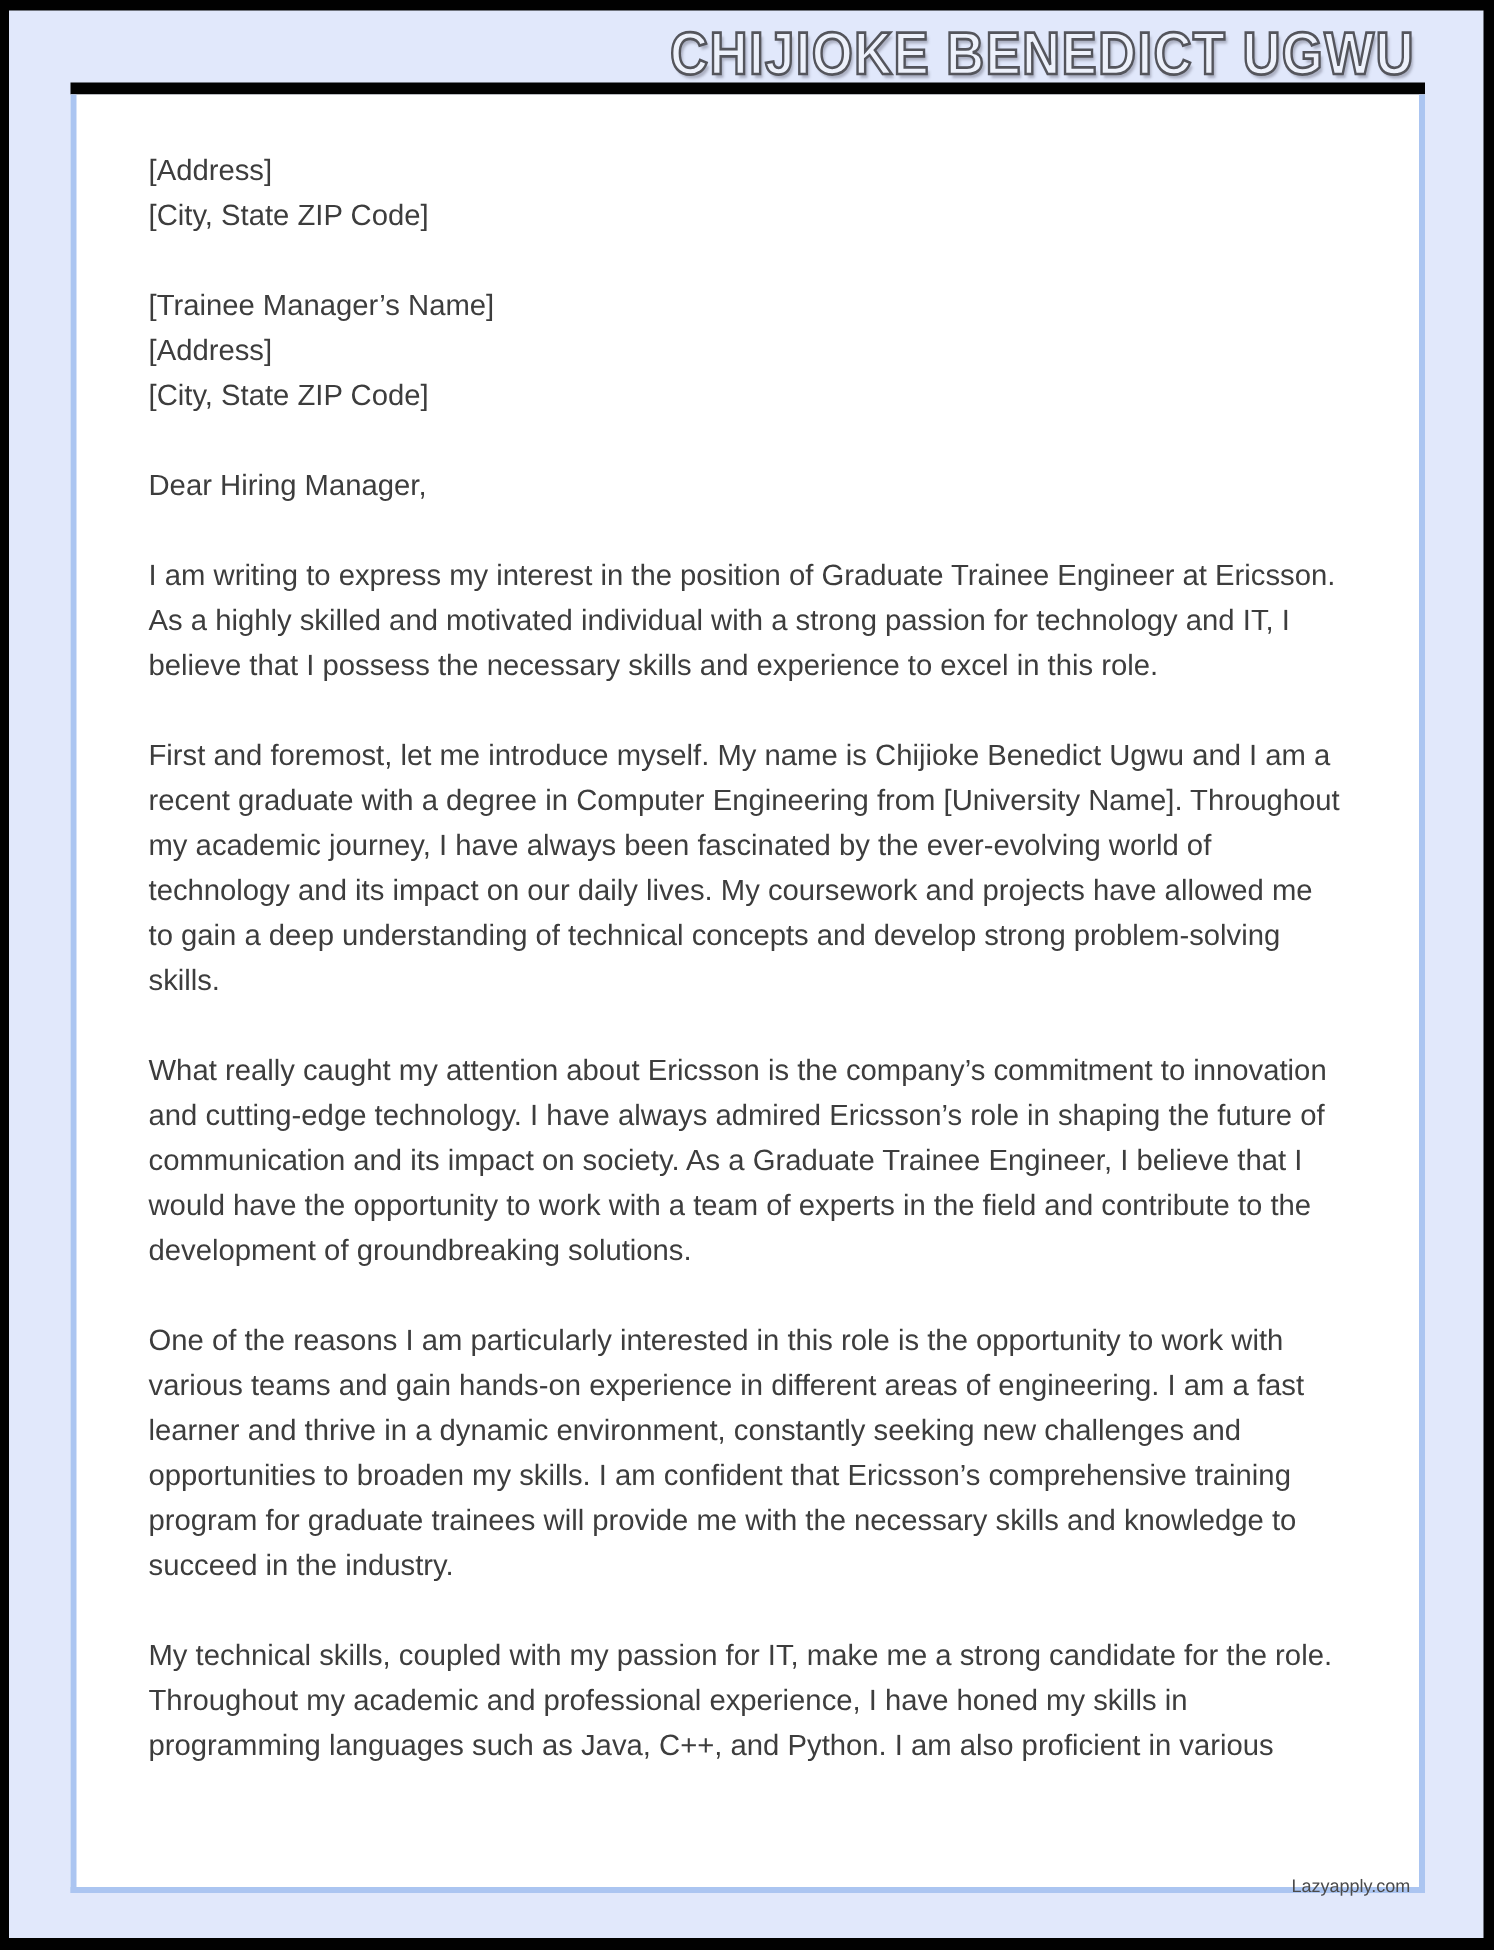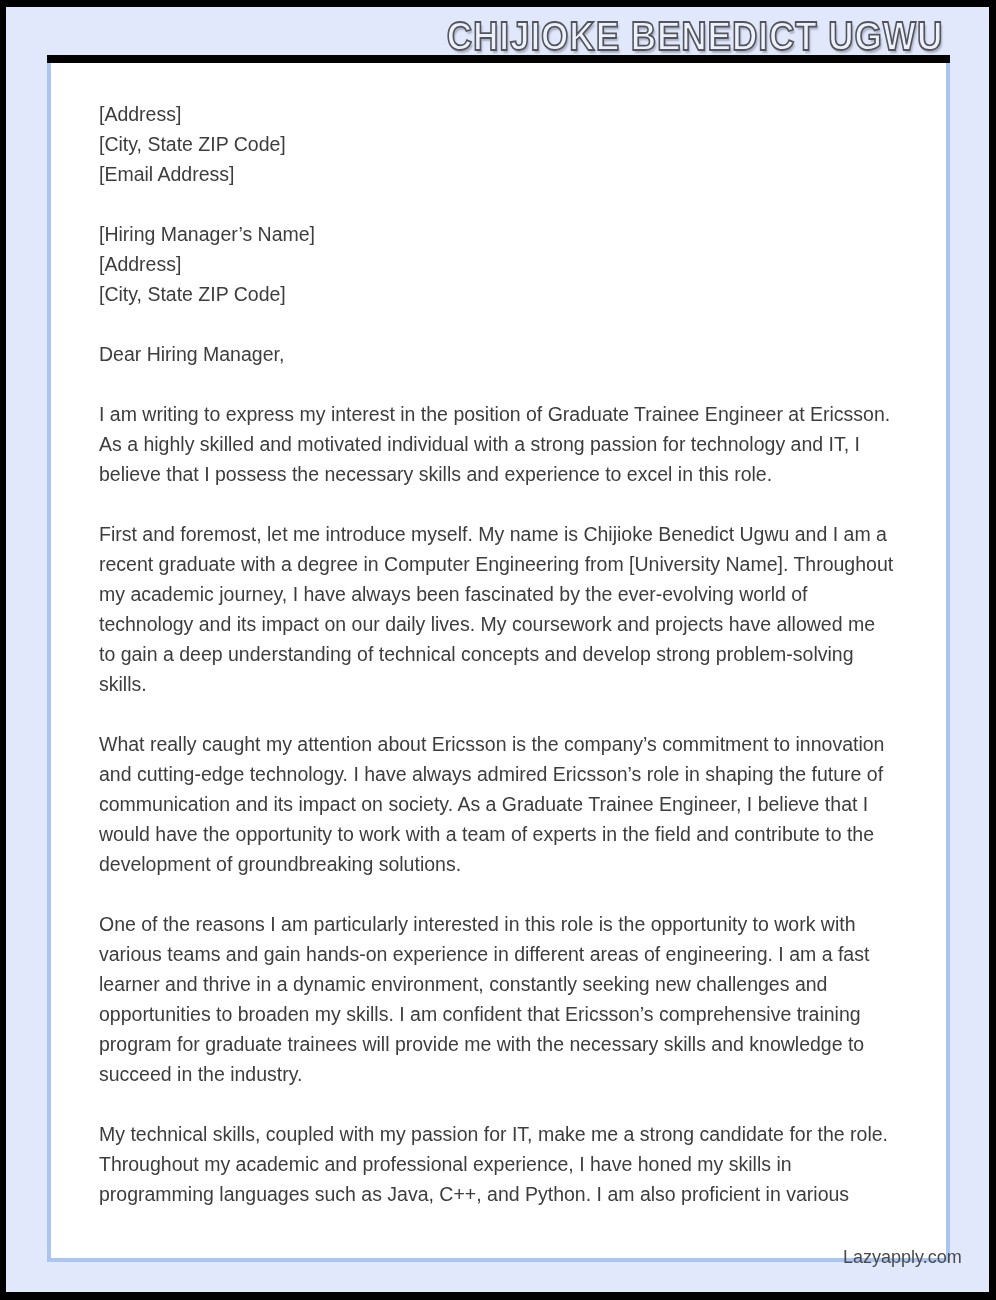--- a/index.html
+++ b/index.html
@@ -65,48 +65,47 @@
     font-size: 19.5px;
     line-height: 30px;
     color: #3d3d3d;
   }
   .content p { margin: 0 0 30px 0; }
   .content .block p { margin: 0; }
   .content .block { margin: 0 0 30px 0; }
 
   .watermark {
     position: absolute;
-    left: 837px;
+    left: 855px;
     top: 1240px;
-    font-size: 18px;
+    font-size: 12px;
     line-height: 20px;
     color: #4b4b4b;
     white-space: nowrap;
     text-align: center;
   }
 </style>
 </head>
 <body>
 
 <div class="header-name">CHIJIOKE BENEDICT UGWU</div>
 
 <div class="header-rule"></div>
 
 <div class="page"></div>
 
 <div class="content">
 
   <div class="block">
     <p>[Address]</p>
     <p>[City, State ZIP Code]</p>
-    <p>[Email Address]</p>
   </div>
 
   <div class="block">
-    <p>[Hiring Manager’s Name]</p>
+    <p>[Trainee Manager’s Name]</p>
     <p>[Address]</p>
     <p>[City, State ZIP Code]</p>
   </div>
 
   <p>Dear Hiring Manager,</p>
 
   <p>I am writing to express my interest in the position of Graduate Trainee Engineer at Ericsson. As a highly skilled and motivated individual with a strong passion for technology and IT, I believe that I possess the necessary skills and experience to excel in this role.</p>
   <p>First and foremost, let me introduce myself. My name is Chijioke Benedict Ugwu and I am a recent graduate with a degree in Computer Engineering from [University Name]. Throughout my academic journey, I have always been fascinated by the ever-evolving world of technology and its impact on our daily lives. My coursework and projects have allowed me to gain a deep understanding of technical concepts and develop strong problem-solving skills.</p>
   <p>What really caught my attention about Ericsson is the company’s commitment to innovation and cutting-edge technology. I have always admired Ericsson’s role in shaping the future of communication and its impact on society. As a Graduate Trainee Engineer, I believe that I would have the opportunity to work with a team of experts in the field and contribute to the development of groundbreaking solutions.</p>
   <p>One of the reasons I am particularly interested in this role is the opportunity to work with various teams and gain hands-on experience in different areas of engineering. I am a fast learner and thrive in a dynamic environment, constantly seeking new challenges and opportunities to broaden my skills. I am confident that Ericsson’s comprehensive training program for graduate trainees will provide me with the necessary skills and knowledge to succeed in the industry.</p>

